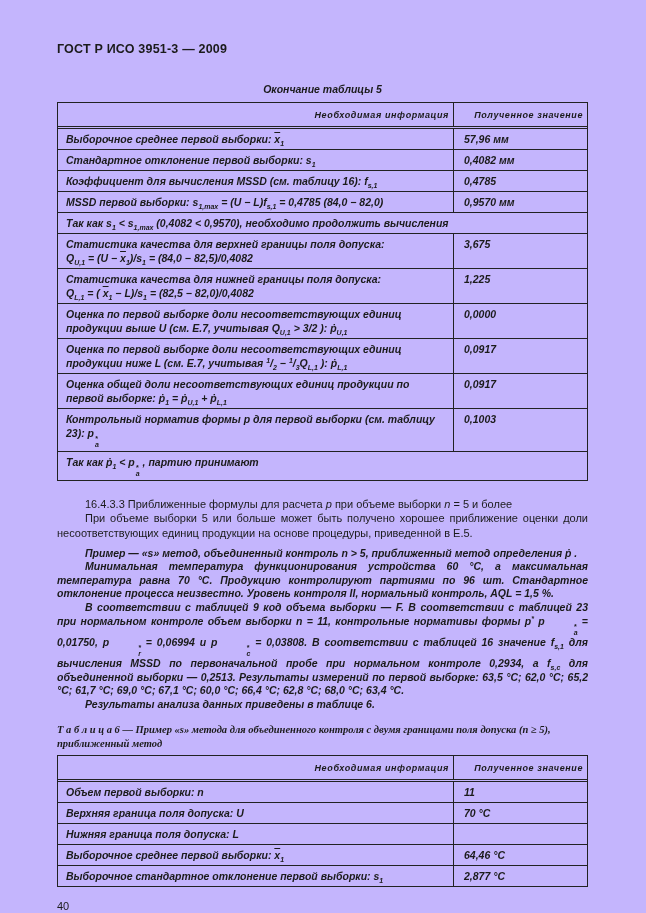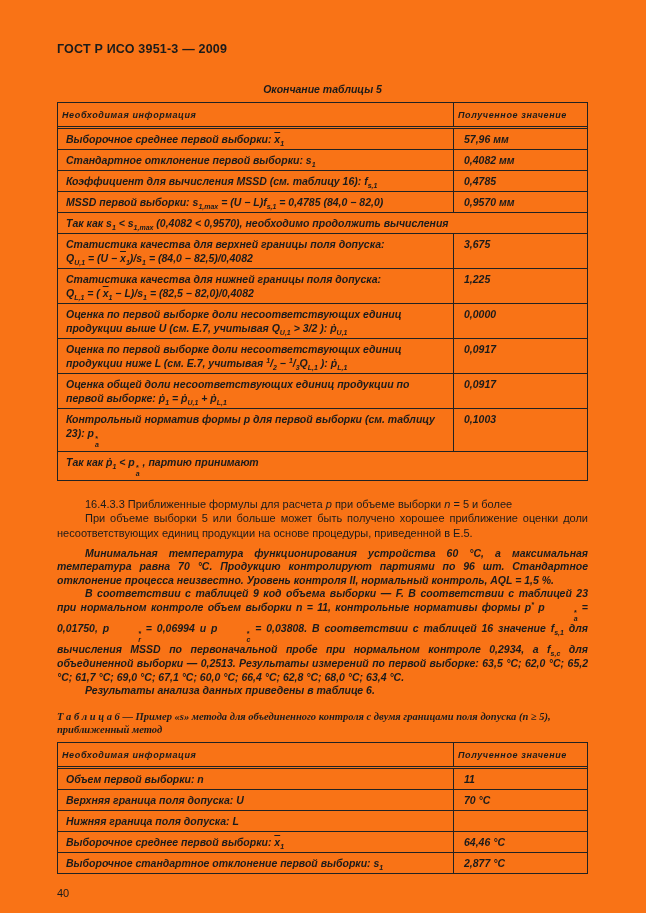--- a/index.html
+++ b/index.html
@@ -1,31 +1,31 @@
 <!DOCTYPE html>
 <html><head>
 <meta charset="utf-8">
 <style>
   html,body { margin:0; padding:0; background:#e8e8e8; }
   .page {
-    position:relative; width:646px; height:913px; background:#f97316;
+    position:relative; width:646px; height:913px; background:#c4b5fd;
     font-family:"Liberation Sans","DejaVu Sans",sans-serif;
     color:#1b1b1b; overflow:hidden;
   }
   .content { position:absolute; left:57px; top:0; width:531px; }
 
   .doc-header { margin-top:42px; font-weight:bold; font-size:12.5px; letter-spacing:0.2px; }
 
   .tbl-caption { font-weight:bold; font-style:italic; font-size:10.5px; line-height:13.5px; }
   .t5cap { margin-top:27px;text-align:center; }
   .t6cap { margin-top:12px;font-family:Liberation Serif, serif; }
 
   .gtable { margin-top:5px; border:1.6px solid #222; }
   .thead { display:flex; border-bottom:3px double #222; }
-  .thead .cell { font-size:9px; font-weight:bold; font-style:italic; text-align:left;
+  .thead .cell { font-size:9px; font-weight:bold; font-style:italic; text-align:right;
                  letter-spacing:0.6px; padding:7px 4px 6px; }
   .cell { box-sizing:border-box; }
   .cell.info { width:396px; border-right:1.2px solid #222; }
   .cell.val  { flex:1; }
   .trow { display:flex; }
   .trow + .trow { border-top:1.2px solid #222; }
   .trow .cell { font-size:10.5px; font-weight:bold; font-style:italic; line-height:14px;
                 padding:3px 8px 3px 8px; }
   .trow .cell.val { padding-left:10px; }
   .trow.span .cell.info { width:100%; border-right:none; }
@@ -110,20 +110,21 @@
               <sup>*</sup>
               <sub>a</sub>
             </span> , партию принимают</div>
       </div>
     </div>
 
     <p class="sec">16.4.3.3 Приближенные формулы для расчета <i>p</i> при объеме выборки <i>n</i> = 5 и более</p>
     <p class="para">При объеме выборки 5 или больше может быть получено хорошее приближение оценки доли несоответствующих единиц продукции на основе процедуры, приведенной в Е.5.</p>
 
     <div class="example">
+      <p>Пример — «s» метод, объединенный контроль n &gt; 5, приближенный метод определения ṗ .</p>
       <p>Минимальная температура функционирования устройства 60 °С, а максимальная температура равна 70 °С. Продукцию контролируют партиями по 96 шт. Стандартное отклонение процесса неизвестно. Уровень контроля II, нормальный контроль, AQL = 1,5 %.</p>
       <p>В соответствии с таблицей 9 код объема выборки — F. В соответствии с таблицей 23 при нормальном контроле объем выборки n = 11,  контрольные  нормативы формы  p<sup>*</sup> p<span class="stk">
             <sup>*</sup>
             <sub>a</sub>
           </span> = 0,01750,  p<span class="stk">
             <sup>*</sup>
             <sub>r</sub>
           </span> = 0,06994 и  p<span class="stk">
             <sup>*</sup>
             <sub>c</sub>

